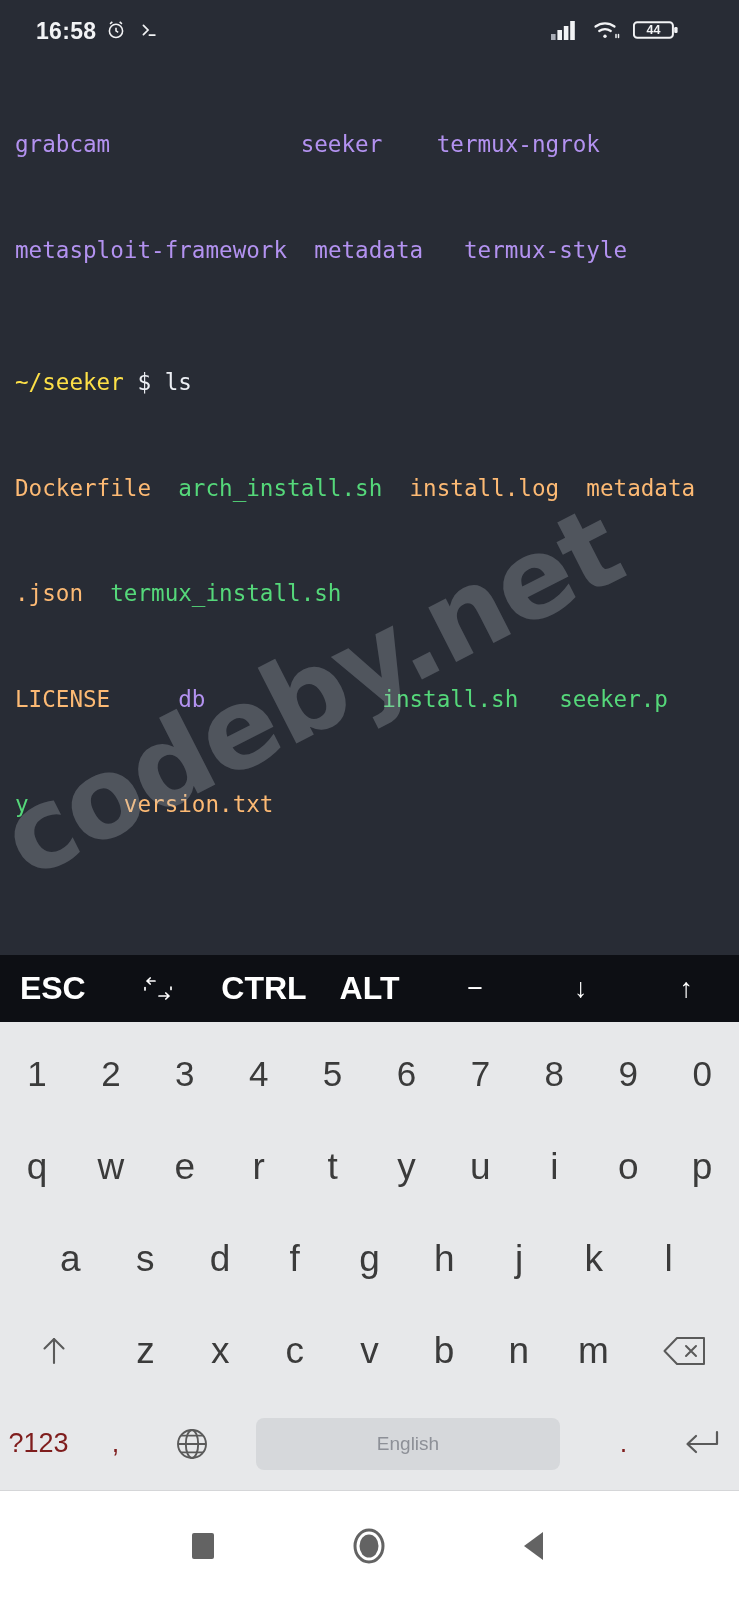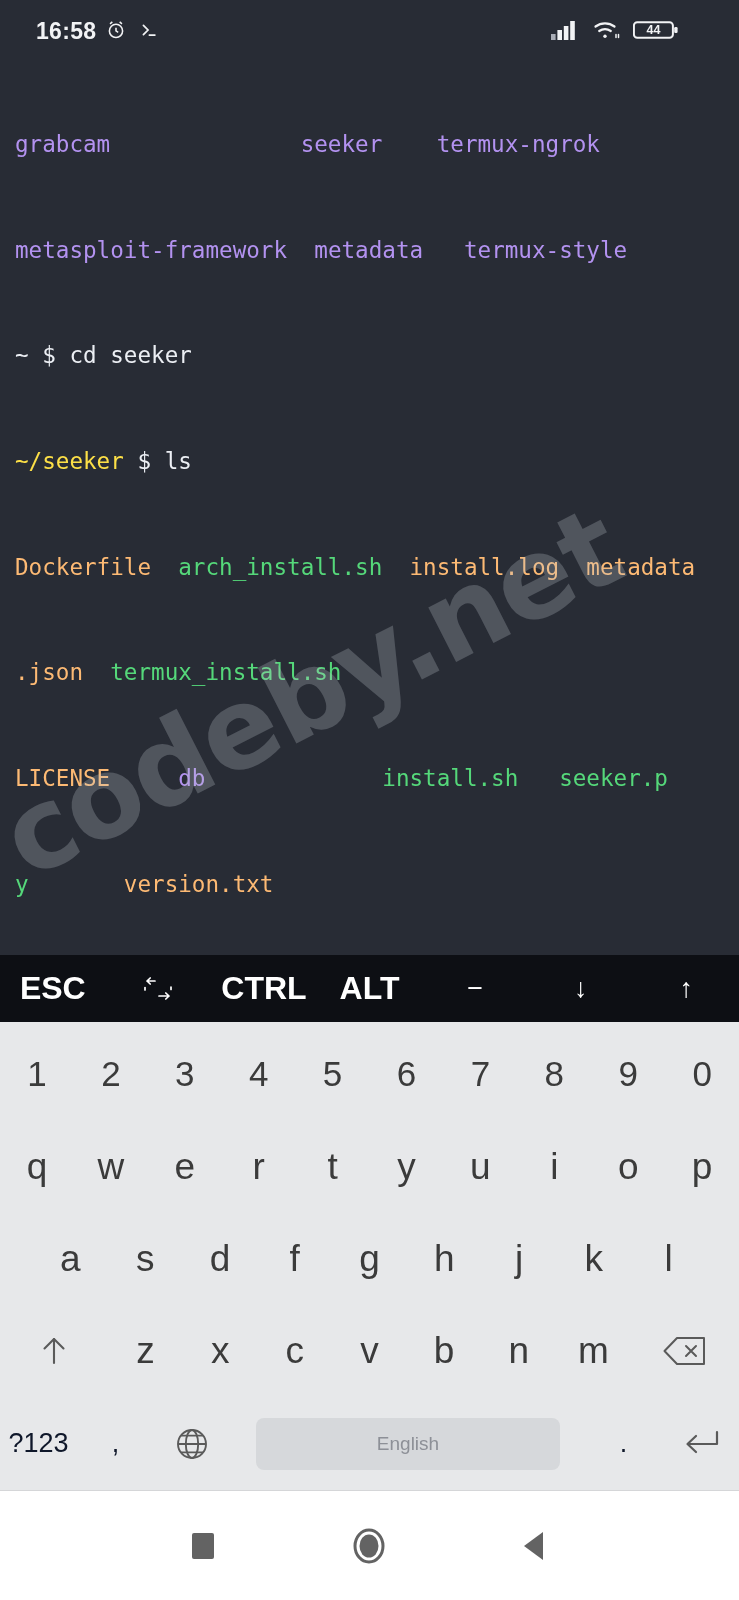--- a/index.html
+++ b/index.html
@@ -96,21 +96,21 @@
   .key.wide { flex: 1.45; }
   .key.sp {
     flex: 4.6;
   }
   .spacebar {
     width: 86%; height: 52px;
     background: #d6d8db; border-radius: 8px;
     display: flex; align-items: center; justify-content: center;
     color: #8d9097; font-size: 19px;
   }
-  .key.small { font-size: 27px; color: #0f172a; }
+  .key.small { font-size: 27px; color: #7f1d1d; }
   .key.ico svg { display: block; }
 
   
   .navbar {
     position: absolute; top: 1490px; left: 0; width: 739px; height: 110px;
     background: #ffffff;
     border-top: 1px solid #d5d6d8;
     display: flex; align-items: center; justify-content: space-around;
     padding: 0 120px;
   }
@@ -165,21 +165,20 @@
       </span>
     </div>
   </div>
 
   <div class="terminal">
 
     <div class="t-line"><span class="c-dir">grabcam</span><span class="c-dir">              </span><span class="c-dir">seeker</span><span class="c-dir">    </span><span class="c-dir">termux-ngrok</span></div>
 
     <div class="t-line"><span class="c-dir">metasploit-framework</span><span class="c-dir">  </span><span class="c-dir">metadata</span><span class="c-dir">   </span><span class="c-dir">termux-style</span></div>
 
-    <div class="t-line"><span class="c-white">~ $ </span><span class="c-white">cd seeker</span></div>
 
     <div class="t-line"><span class="c-prompt">~/seeker</span><span class="c-white"> $ </span><span class="c-white">ls</span></div>
 
     <div class="t-line"><span class="c-file">Dockerfile  </span><span class="c-exe">arch_install.sh</span><span class="c-file">  install.log  metadata</span></div>
 
     <div class="t-line"><span class="c-file">.json  </span><span class="c-exe">termux_install.sh</span></div>
 
     <div class="t-line"><span class="c-file">LICENSE     </span><span class="c-dir">db</span><span class="c-file">             </span><span class="c-exe">install.sh</span><span class="c-file">   </span><span class="c-exe">seeker.p</span></div>
 
     <div class="t-line"><span class="c-exe">y</span><span class="c-file">       version.txt</span></div>

